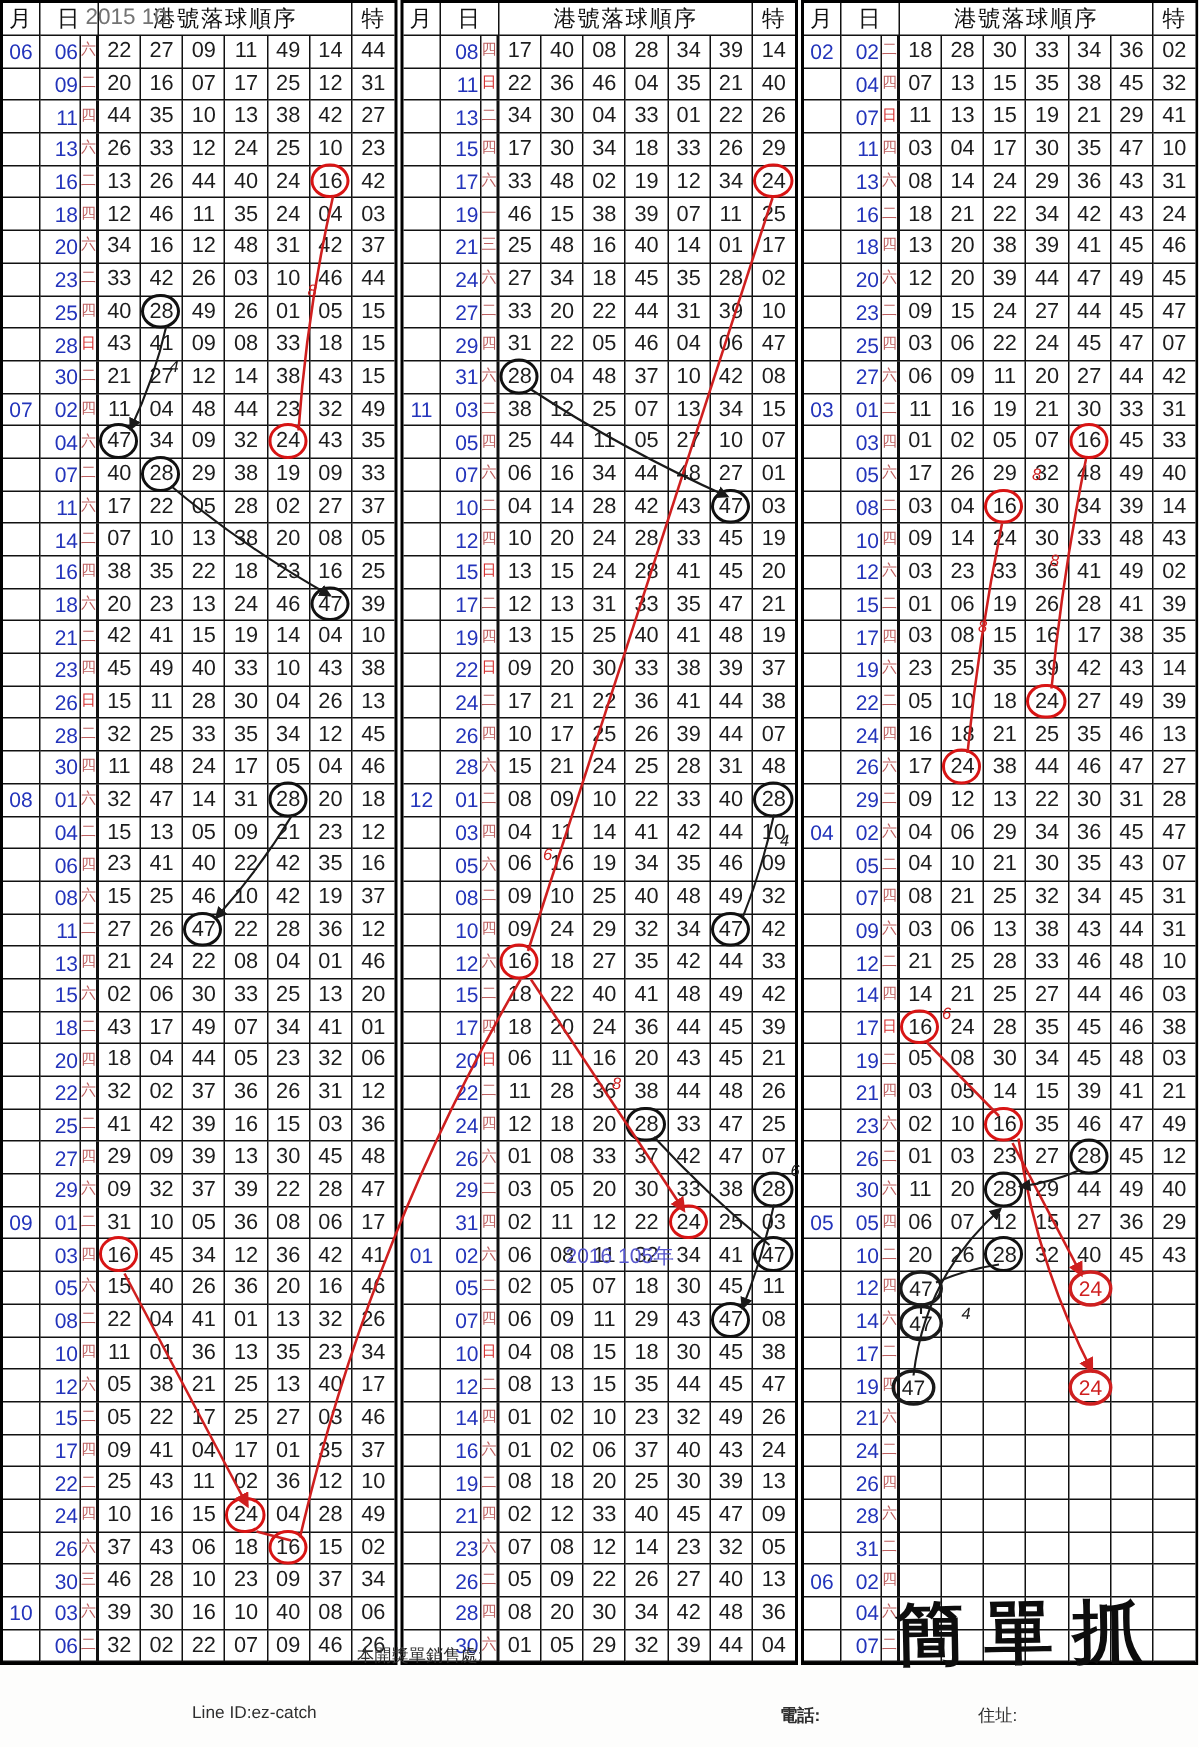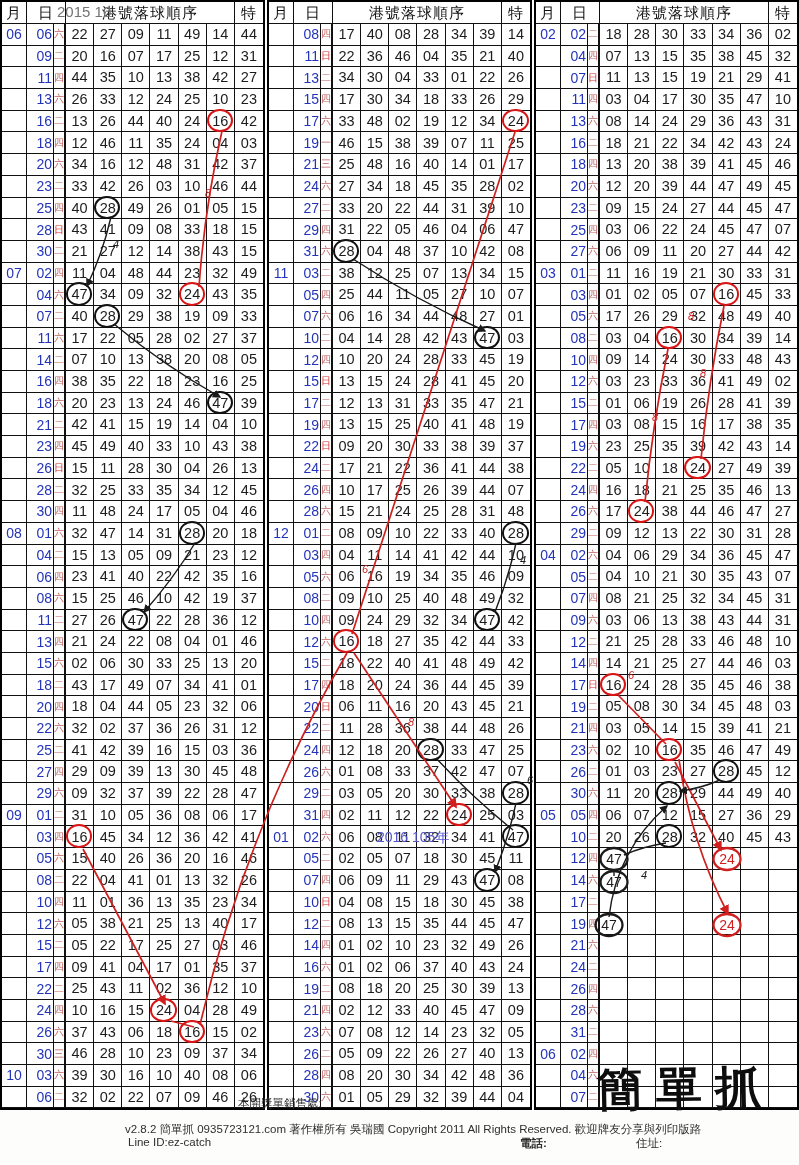--- a/index.html
+++ b/index.html
@@ -26,21 +26,21 @@
   .ov{position:absolute;z-index:6;white-space:nowrap;pointer-events:none;}
   .year-left{left:57px;top:3px;color:#737373;font-size:15px;}
   .year-mid{left:333px;top:829px;color:#5555cc;font-size:14px;padding-left:44px;}
   .big{left:597px;top:1058px;color:#0d0d0d;font-size:46px;font-weight:bold;
        font-family:"DejaVu Serif","Liberation Serif",serif;letter-spacing:13px;transform:rotate(-1deg);}
   .foot{position:absolute;font-size:11.5px;color:#2e2e2e;white-space:nowrap;z-index:4;}
   .l1{left:125px;top:1122px;}
   .l2a{left:128px;top:1136px;}
   .l2b{left:238px;top:1096px;}
   .l2c{left:520px;top:1136px;font-weight:bold;}
-  .l2d{left:636px;top:1136px;text-align:right;}
+  .l2d{left:652px;top:1136px;text-align:right;}
 </style>
 </head>
 <body>
 
 <div class="page">
   <div id="panels">
       <div class="panel" style="left: 0px;">
         <div class="row header">
           <div class="cell hc" style="grid-column: 1 / 2;">月</div>
           <div class="cell hc" style="grid-column: 2 / 4;">日</div>
@@ -1924,18 +1924,17 @@
       <text x="527" y="784" font-size="11" font-style="italic" fill="#1a1a1a">6</text>
       <text x="688" y="320" font-size="11" font-style="italic" fill="#cf1f1f">8</text>
       <text x="700" y="377" font-size="11" font-style="italic" fill="#cf1f1f">8</text>
       <text x="652" y="421" font-size="11" font-style="italic" fill="#cf1f1f">8</text>
       <text x="628" y="679" font-size="11" font-style="italic" fill="#cf1f1f">6</text>
       <text x="641" y="879" font-size="11" font-style="italic" fill="#1a1a1a">4</text>
     </svg>
   <div class="ov year-left">2015 10</div>
   <div class="ov year-mid">2016 105年</div>
   <div class="ov big">簡單抓</div>
-  <div class="foot l1">v2.8.2 簡單抓 0935723121.com 著作權所有 吳瑞國 Copyright 2011 All Rights Reserved.  歡迎牌友分享與列印版路</div>
   <div class="foot l2a">Line ID:ez-catch</div>
   <div class="foot l2b">本開獎單銷售處:</div>
   <div class="foot l2c">電話:</div>
   <div class="foot l2d">住址:</div>
 </div>
 
 </body></html>

